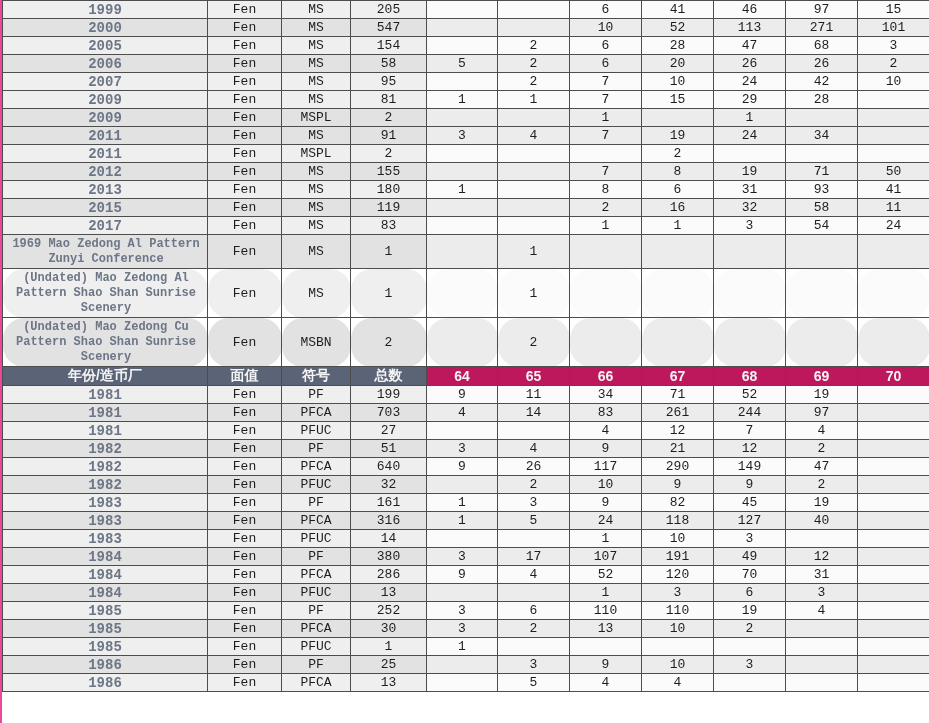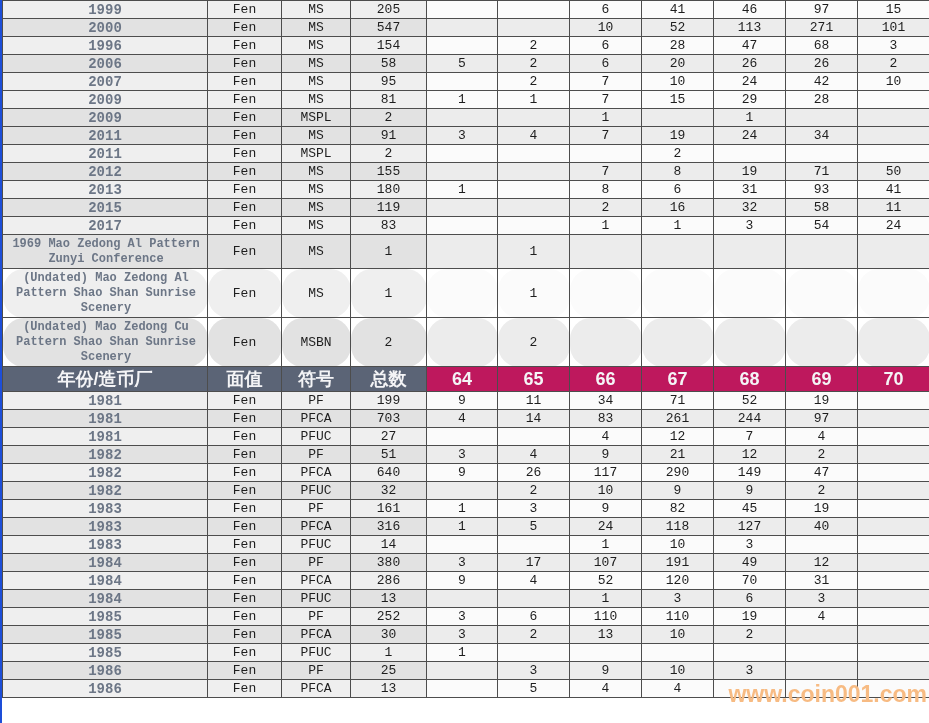--- a/index.html
+++ b/index.html
@@ -2,21 +2,21 @@
 <html><head>
 <meta charset="utf-8">
 <style>
   html,body{margin:0;padding:0;background:#ffffff;}
   body{
     width:929px;height:723px;overflow:hidden;
     font-family:"Liberation Mono","DejaVu Sans Mono",monospace;
   }
   .wrap{
     position:relative;width:929px;height:723px;
-    border-left:2px solid #1d4ed8;box-sizing:border-box;
+    border-left:2px solid #ec4899;box-sizing:border-box;
     overflow:hidden;
   }
   table{border-collapse:collapse;table-layout:fixed;width:927px;}
   td,th{
     border:1px solid #4d4d4d;
     padding:0;height:17px;
     text-align:center;vertical-align:middle;
     font-size:13px;color:#1e1e1e;
     overflow:hidden;white-space:nowrap;
     font-weight:normal;
@@ -29,21 +29,21 @@
   
   td.name{color:#6c7686;font-weight:bold;font-size:14px;}
   td.longname{
     text-align:center;font-size:12px;line-height:15px;
     white-space:normal;padding:1px 2px 1px 4px;
   }
   tr.tall2 td{height:31px;}
   tr.tall3 td{height:46px;border-radius:21px;}
   
   tr.hdr th{
-    color:#f4f4f6;font-weight:bold;font-size:18px;
+    color:#f4f4f6;font-weight:bold;font-size:14px;
     font-family:"Liberation Sans","DejaVu Sans",sans-serif;
     margin-top:44px;
   }
   tr.hdr th.lead{background:#5b6476;}
   tr.hdr th.grade{background:#be185d;}
   .watermark{
     position:absolute;top:681px;right:2px;z-index:5;
     font-family:"Liberation Sans","DejaVu Sans",sans-serif;
     font-weight:bold;font-size:23px;letter-spacing:0px;
     color:#f7bb83;pointer-events:none;
@@ -88,21 +88,21 @@
           <td class="lead">547</td>
           <td class="grade"></td>
           <td class="grade"></td>
           <td class="grade">10</td>
           <td class="grade">52</td>
           <td class="grade">113</td>
           <td class="grade">271</td>
           <td class="grade">101</td>
         </tr>
         <tr class="light">
-          <td class="lead name">1996</td>
+          <td class="lead name">2005</td>
           <td class="lead">Fen</td>
           <td class="lead">MS</td>
           <td class="lead">154</td>
           <td class="grade"></td>
           <td class="grade">2</td>
           <td class="grade">6</td>
           <td class="grade">28</td>
           <td class="grade">47</td>
           <td class="grade">68</td>
           <td class="grade">3</td>
@@ -505,14 +505,13 @@
           <td class="grade"></td>
           <td class="grade">5</td>
           <td class="grade">4</td>
           <td class="grade">4</td>
           <td class="grade"></td>
           <td class="grade"></td>
           <td class="grade"></td>
         </tr>
       </tbody>
   </table>
-  <div class="watermark">www.coin001.com</div>
 </div>
 
 </body></html>

